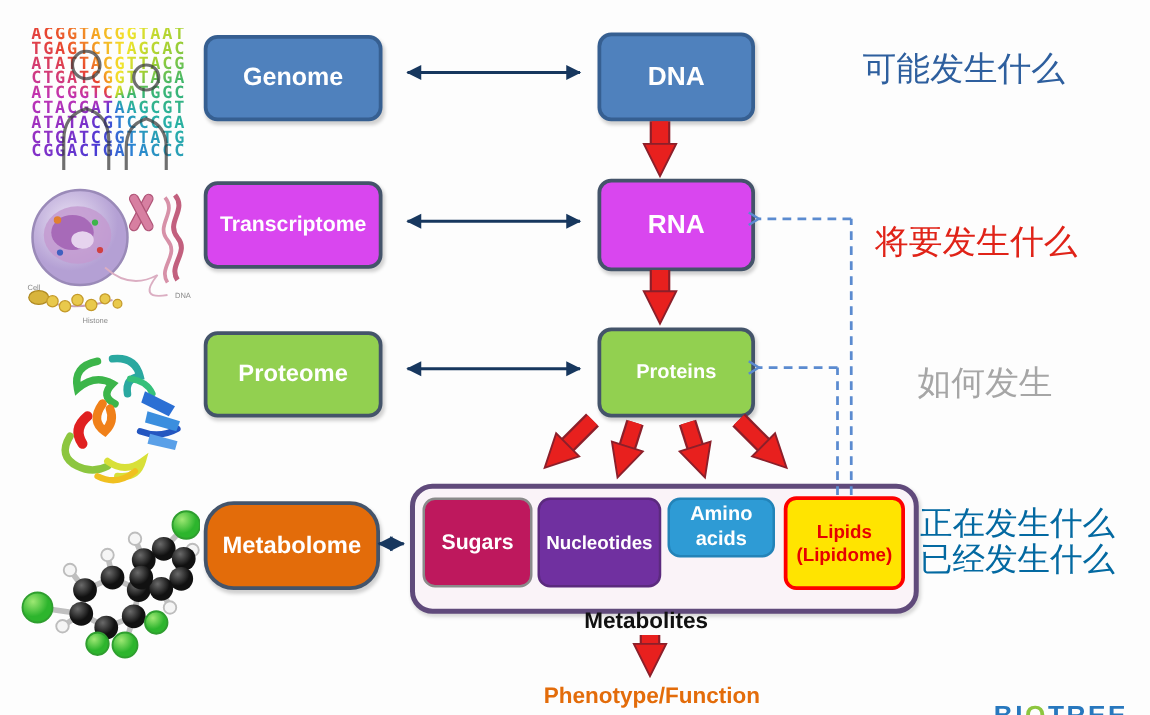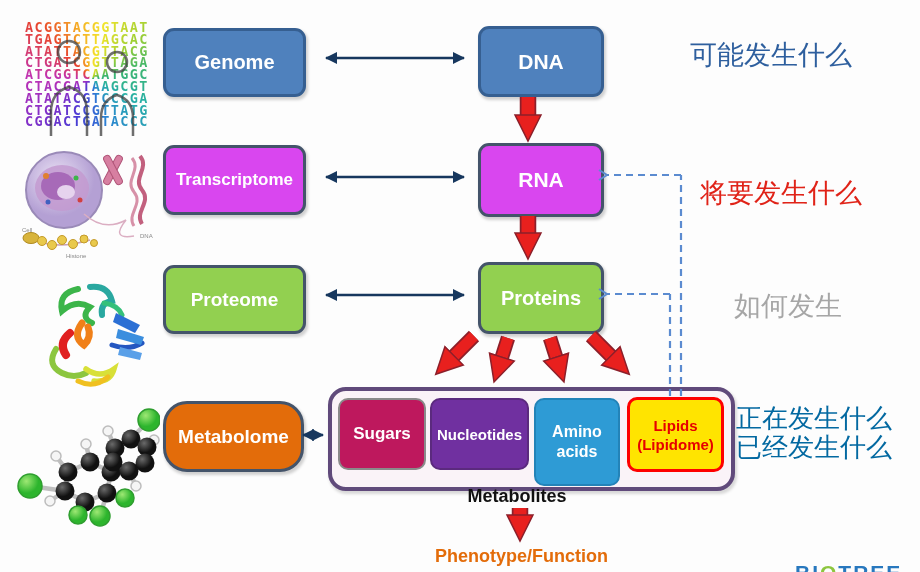--- a/index.html
+++ b/index.html
@@ -187,32 +187,32 @@
   <div class="box orange" style="left:163px;top:401px;width:135px;height:65px;font-size:19px;border-radius:24px;">
       <span>Metabolome</span>
     </div>
 
   <div class="box blue" style="left:478px;top:26px;width:120px;height:65px;font-size:21px;">
       <span>DNA</span>
     </div>
   <div class="box red" style="left:478px;top:143px;width:120px;height:68px;font-size:21px;">
       <span>RNA</span>
     </div>
-  <div class="box green" style="left:478px;top:262px;width:120px;height:66px;font-size:20px;">
+  <div class="box green" style="left:478px;top:262px;width:120px;height:66px;font-size:16px;">
       <span>Proteins</span>
     </div>
 
   <div class="container" style="left:328px;top:387px;width:399px;height:96px;"></div>
   <div class="mbox gray" style="left:338px;top:398px;width:84px;height:68px;font-size:17px;">
       <span>Sugars</span>
     </div>
   <div class="mbox purple" style="left:430px;top:398px;width:95px;height:68px;font-size:15px;">
       <span>Nucleotides</span>
     </div>
-  <div class="mbox cyan" style="left:534px;top:398px;width:86px;height:88px;font-size:16px;line-height:20px;padding:0 6px;box-sizing:border-box;">
+  <div class="mbox cyan" style="left:534px;top:398px;width:86px;height:48px;font-size:16px;line-height:20px;padding:0 6px;box-sizing:border-box;">
       <span>Amino acids</span>
     </div>
   <div class="mbox yellow" style="left:627px;top:397px;width:91px;height:69px;font-size:15px;line-height:19px;">
     <span>Lipids</span>
     <span>(Lipidome)</span>
   </div>
 
   <div class="caption" style="left:447px;top:486px;width:140px;font-size:18px;color:#111;">Metabolites</div>
   <div class="caption" style="left:435px;top:546px;width:170px;font-size:18px;color:#e36c0a;">Phenotype/Function</div>
 

